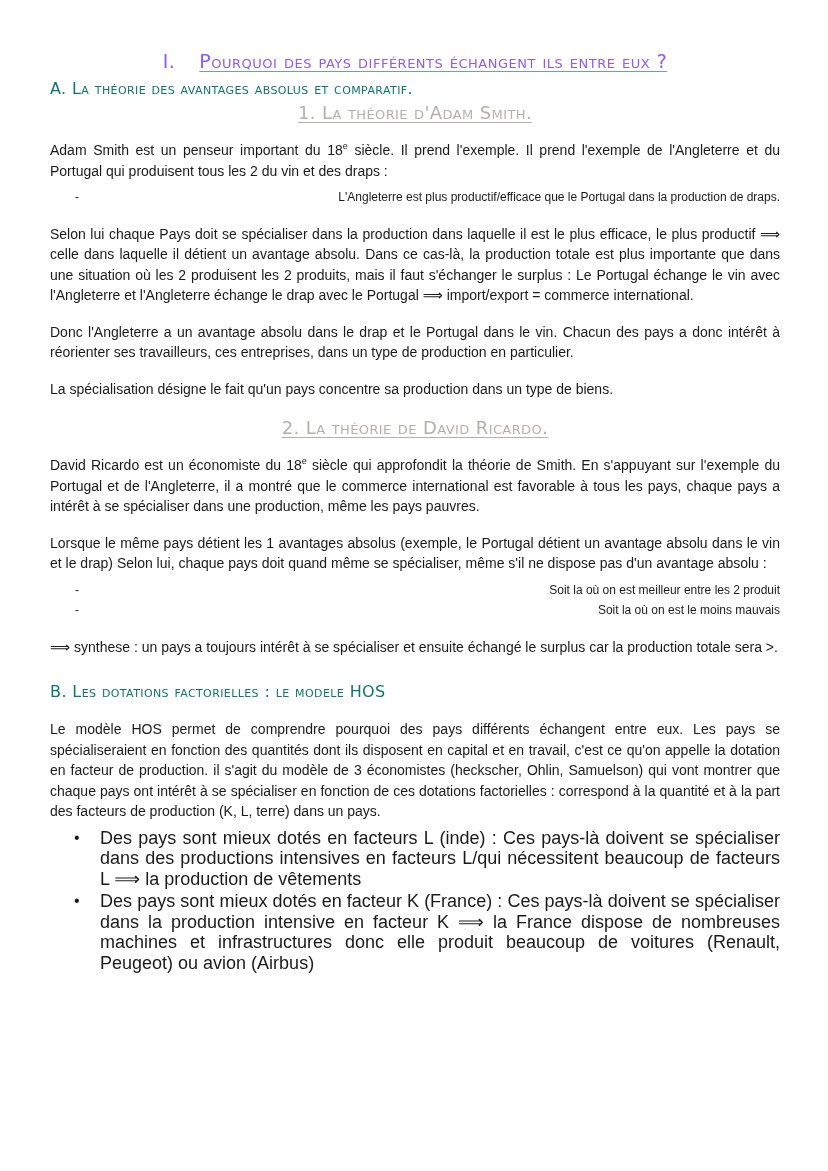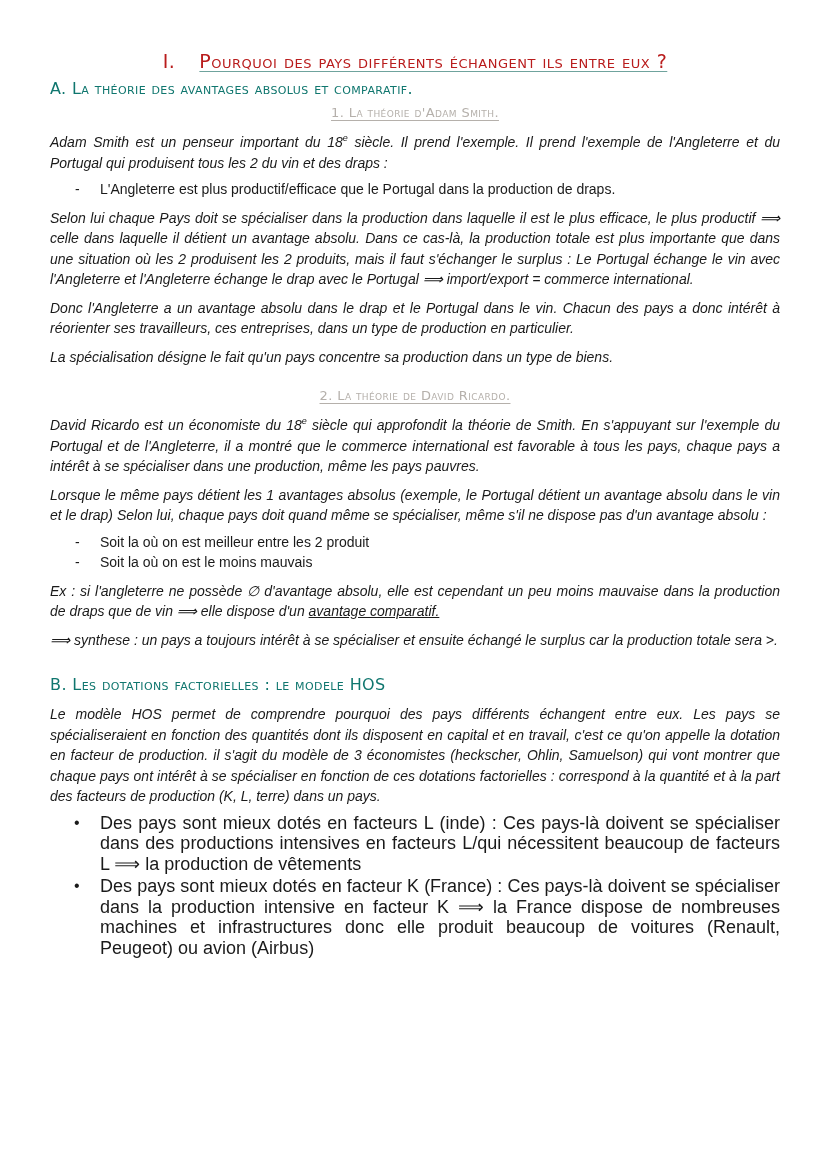--- a/index.html
+++ b/index.html
@@ -19,21 +19,21 @@
       position: absolute;
       left: 50px;
       top: 48px;
       width: 730px;
     }
     .h1 {
       text-align: center;
       font-family: "DejaVu Sans", sans-serif;
       font-size: 19px;
       letter-spacing: 0.5px;
-      color: #b91c1c;
+      color: #8b5cf6;
       margin: 0 0 4px 0;
       font-variant: small-caps;
       font-weight: normal;
       line-height: 26px;
     }
     .h1 .num {
       margin-right: 24px;
     }
     .h1 .txt {
       text-decoration: underline;
@@ -46,47 +46,47 @@
       color: #0f766e;
       font-variant: small-caps;
       letter-spacing: 0.4px;
       margin: 2px 0 2px 0;
       line-height: 22px;
       font-weight: normal;
     }
     .h3 {
       text-align: center;
       font-family: "DejaVu Sans", sans-serif;
-      font-size: 13px;
+      font-size: 18px;
       color: #b5b0ab;
       font-variant: small-caps;
       letter-spacing: 0.4px;
       text-decoration: underline;
       text-underline-offset: 3px;
       margin: 2px 0 6px 0;
       line-height: 22px;
       font-weight: normal;
     }
     p {
-      margin: 8px 0 6px 0;
+      margin: 16px 0 6px 0;
       font-size: 14px;
       line-height: 20.5px;
       text-align: justify;
-      font-style: italic;
     }
     ul.dash {
       list-style: none;
       margin: 0 0 6px 0;
       padding: 0;
     }
     ul.dash li {
       position: relative;
       padding-left: 50px;
-      font-size: 14px;
+      font-size: 12px;
       line-height: 20.5px;
+      text-align: right;
     }
     ul.dash li::before {
       content: "-";
       position: absolute;
       left: 25px;
     }
     ul.bullet {
       list-style: none;
       margin: 0 0 6px 0;
       padding: 0;
@@ -140,21 +140,20 @@
   <p><span>David Ricardo est un économiste du 18</span><sup>e</sup><span> siècle qui approfondit la théorie de Smith. En s'appuyant sur l'exemple du Portugal et de l'Angleterre, il a montré que le commerce international est favorable à tous les pays, chaque pays a intérêt à se spécialiser dans une production, même les pays pauvres.</span></p>
 
   <p>Lorsque le même pays détient les 1 avantages absolus (exemple, le Portugal détient un avantage absolu dans le vin et le drap) Selon lui, chaque pays doit quand même se spécialiser, même s'il ne dispose pas d'un avantage absolu :</p>
 
   <ul class="dash">
     <li>Soit la où on est meilleur entre les 2 produit</li>
     <li>Soit la où on est le moins mauvais</li>
   </ul>
 
 
-  <p><span>Ex : si l'angleterre ne possède ∅ d'avantage absolu, elle est cependant un peu moins mauvaise dans la production de draps que de vin ⟹ elle dispose d'un </span><span class="u">avantage comparatif.</span></p>
 
   <p>⟹ synthese : un pays a toujours intérêt à se spécialiser et ensuite échangé le surplus car la production totale sera &gt;.</p>
 
   <div class="gap-m"></div>
 
   <h2 class="h2">B. Les dotations factorielles : le modele HOS</h2>
 
   <p>Le modèle HOS permet de comprendre pourquoi des pays différents échangent entre eux. Les pays se spécialiseraient en fonction des quantités dont ils disposent en capital et en travail, c'est ce qu'on appelle la dotation en facteur de production. il s'agit du modèle de 3 économistes (heckscher, Ohlin, Samuelson) qui vont montrer que chaque pays ont intérêt à se spécialiser en fonction de ces dotations factorielles : correspond à la quantité et à la part des facteurs de production (K, L, terre) dans un pays.</p>
 
   <ul class="bullet">

